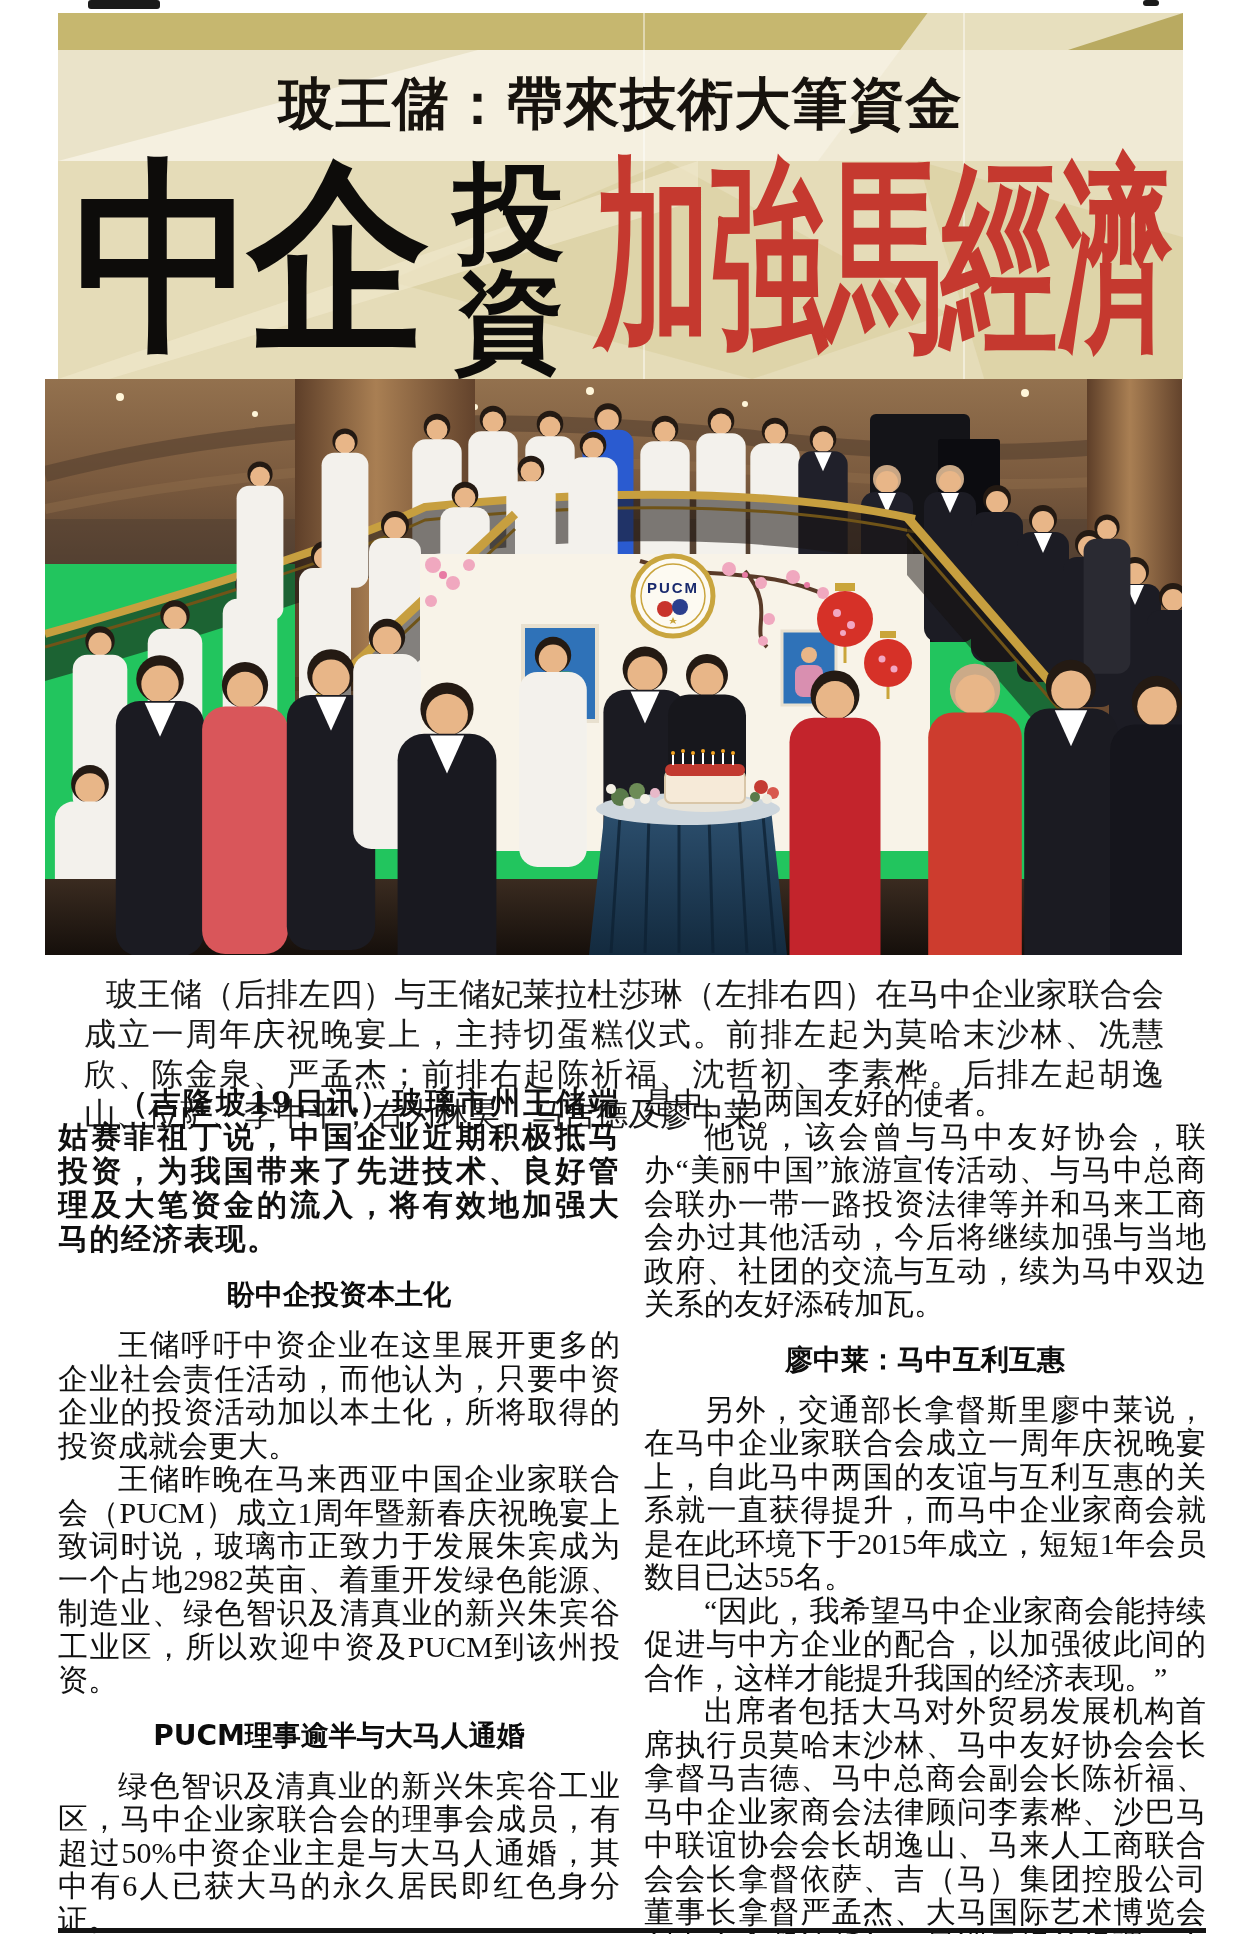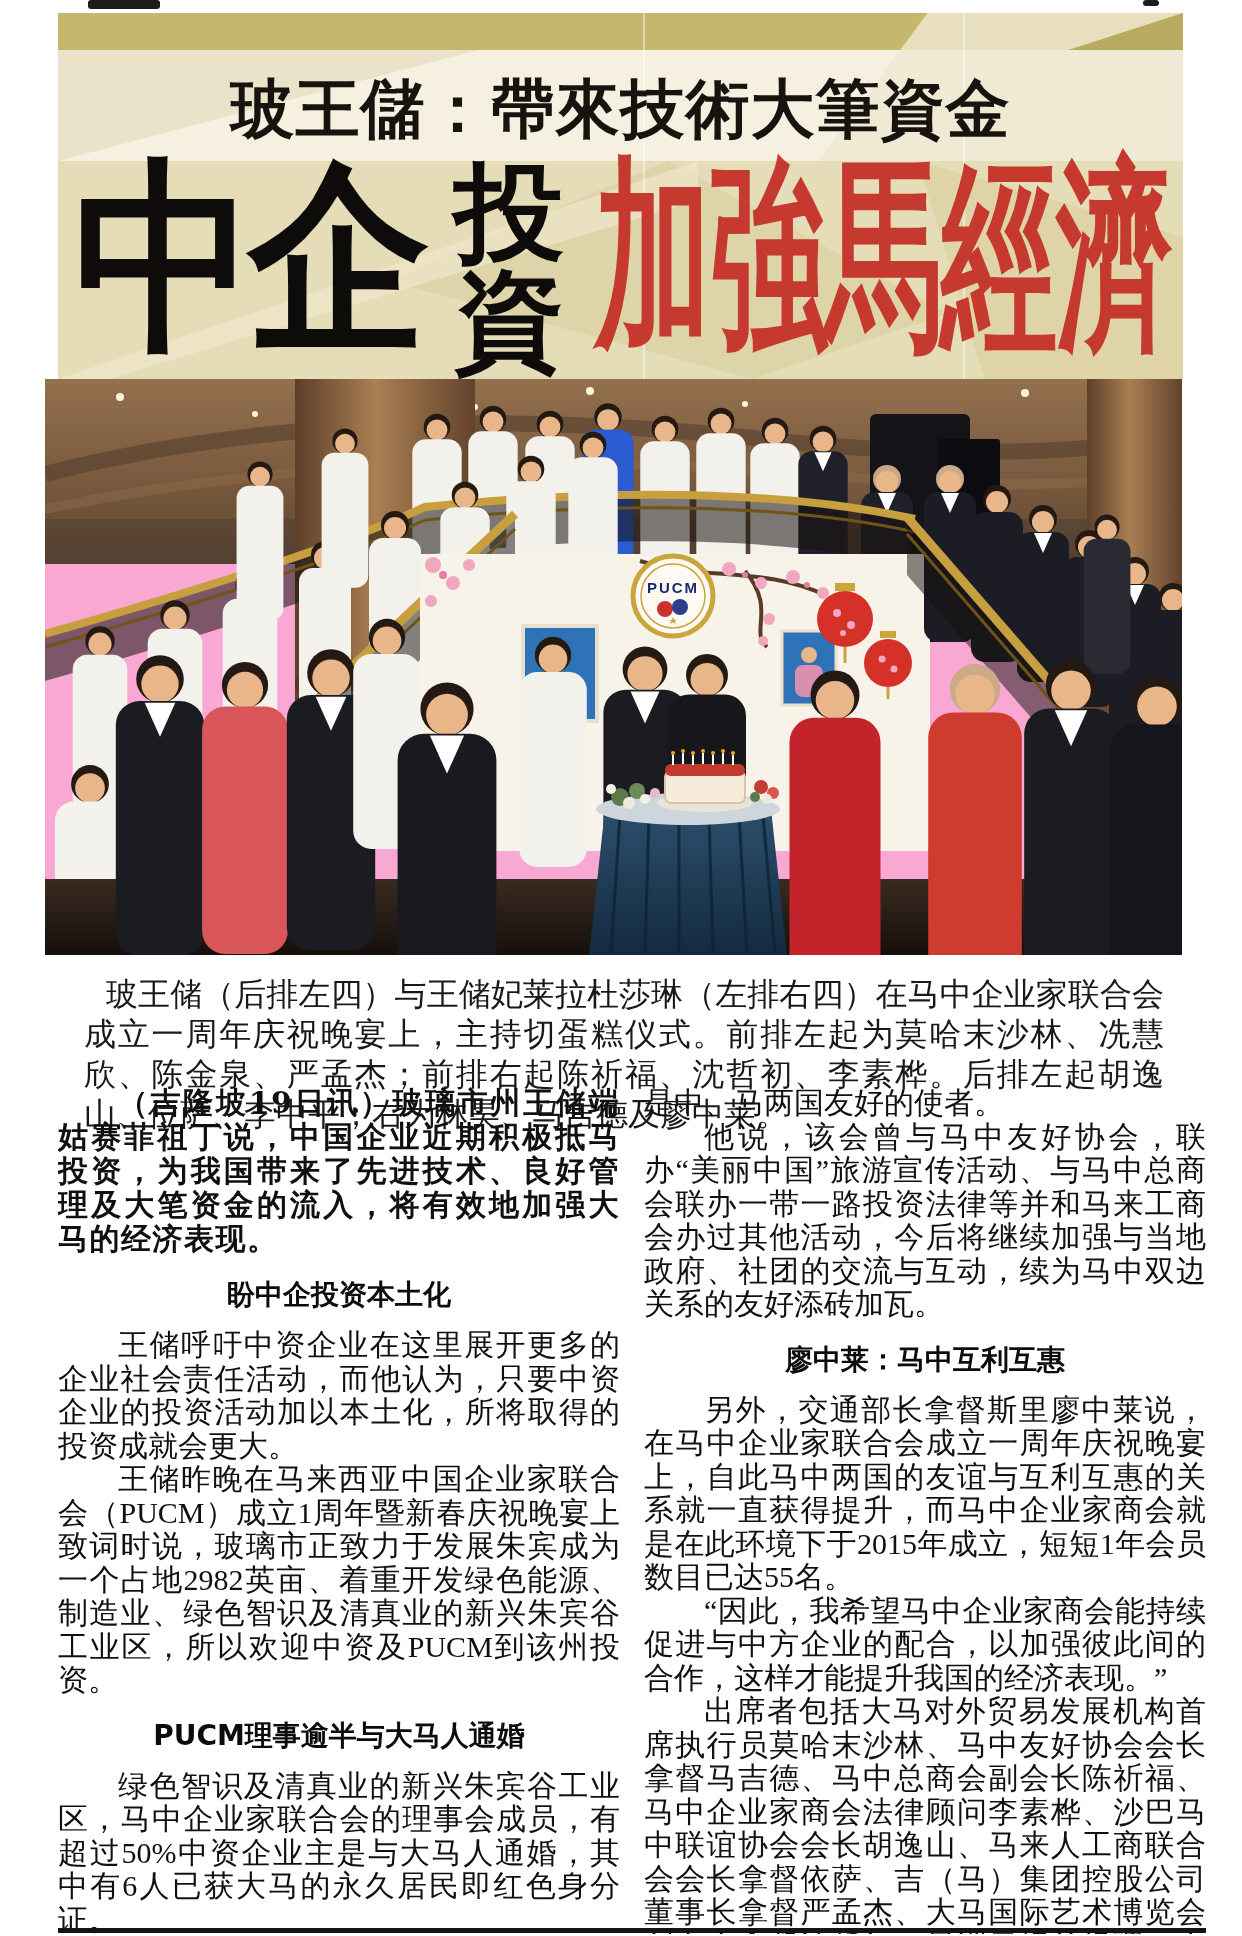--- a/index.html
+++ b/index.html
@@ -11,33 +11,33 @@
   .mh-topband{position:absolute;left:0;top:0;width:100%;height:37px;background:#c6b76f;}
   .mh-kickband{position:absolute;left:0;top:37px;width:100%;height:111px;background:#f5f0e0;}
   .facet{position:absolute;}
   .f1{left:0;top:37px;width:420px;height:111px;background:#eae3c9;clip-path:polygon(0 0,100% 0,0 100%);}
   .f2{left:760px;top:0;width:365px;height:148px;background:#efe9d2;clip-path:polygon(30% 0,100% 0,100% 100%,0 100%);opacity:.8;}
   .f3{left:1010px;top:0;width:115px;height:37px;background:#b9aa61;clip-path:polygon(100% 0,100% 100%,0 100%);}
   .f4{left:330px;top:148px;width:560px;height:218px;background:#d9cd9d;clip-path:polygon(50% 0,100% 70%,65% 100%,0 55%);opacity:.55;}
   .f5{left:0;top:148px;width:640px;height:218px;background:#efe7ca;clip-path:polygon(0 100%,100% 0,100% 18%,8% 100%);opacity:.7;}
   .f6{left:860px;top:148px;width:265px;height:218px;background:#d8cb97;clip-path:polygon(0 0,100% 35%,100% 100%,25% 100%);opacity:.5;}
   .seam{position:absolute;top:0;width:2px;height:366px;background:rgba(255,255,255,.45);}
-  .kicker{position:absolute;left:0;top:52px;width:100%;text-align:center;font-size:64px;font-weight:bold;
+  .kicker{position:absolute;left:0;top:52px;width:100%;text-align:center;font-size:56px;font-weight:bold;
           color:#17130e;letter-spacing:1px;line-height:1.4;}
   .hl-black{position:absolute;left:16px;top:142px;font-size:206px;line-height:1;font-weight:bold;
             font-family:"DejaVu Sans","Liberation Sans",sans-serif;color:#0d0c0a;
             transform:scaleX(.88);transform-origin:left top;letter-spacing:-8px;white-space:nowrap;}
   .hl-stack{position:absolute;left:396px;top:146px;width:120px;display:flex;flex-direction:column;
             font-family:"DejaVu Sans","Liberation Sans",sans-serif;font-weight:bold;color:#0d0c0a;}
   .hl-stack span{font-size:108px;line-height:108px;transform:scaleX(1.02);transform-origin:left top;}
   .hl-red{position:absolute;left:537px;top:140px;font-size:206px;line-height:1;font-weight:bold;
           font-family:"DejaVu Sans","Liberation Sans",sans-serif;color:#c5392f;
           transform:scaleX(.565);transform-origin:left top;letter-spacing:-2px;white-space:nowrap;}
   
-  .photo{position:absolute;left:45px;top:379px;width:1137px;height:576px;margin:0;overflow:hidden;background:#f9a8d4;}
+  .photo{position:absolute;left:45px;top:379px;width:1137px;height:576px;margin:0;overflow:hidden;background:#22c55e;}
   .photo svg{display:block;width:100%;height:100%;}
   
   .caption{position:absolute;left:72px;top:962px;width:1080px;font-size:32px;line-height:40px;
            color:#191919;text-indent:22px;text-align:justify;margin:12px;}
   
   .columns{position:absolute;left:58px;top:1086px;width:1148px;height:848px;display:flex;gap:24px;}
   .col{width:562px;height:848px;overflow:hidden;}
   .col p{margin:0;font-size:30px;line-height:33.5px;text-align:justify;text-indent:2em;color:#101010;}
   .col p.noindent{text-indent:0;font-family:Liberation Serif, serif;}
   .col p.lede{font-family:"DejaVu Serif","Liberation Serif",serif;letter-spacing:1.5px;line-height:34px;font-weight:bold;}

